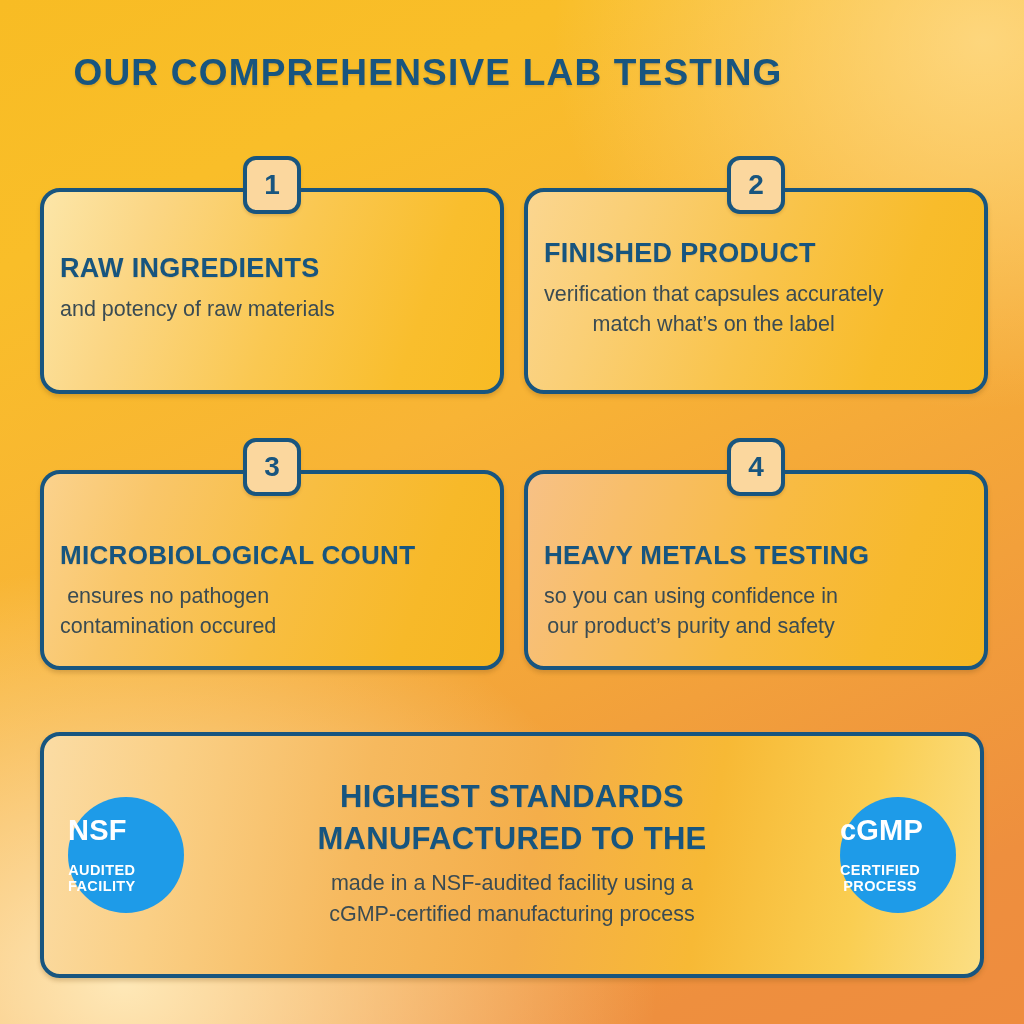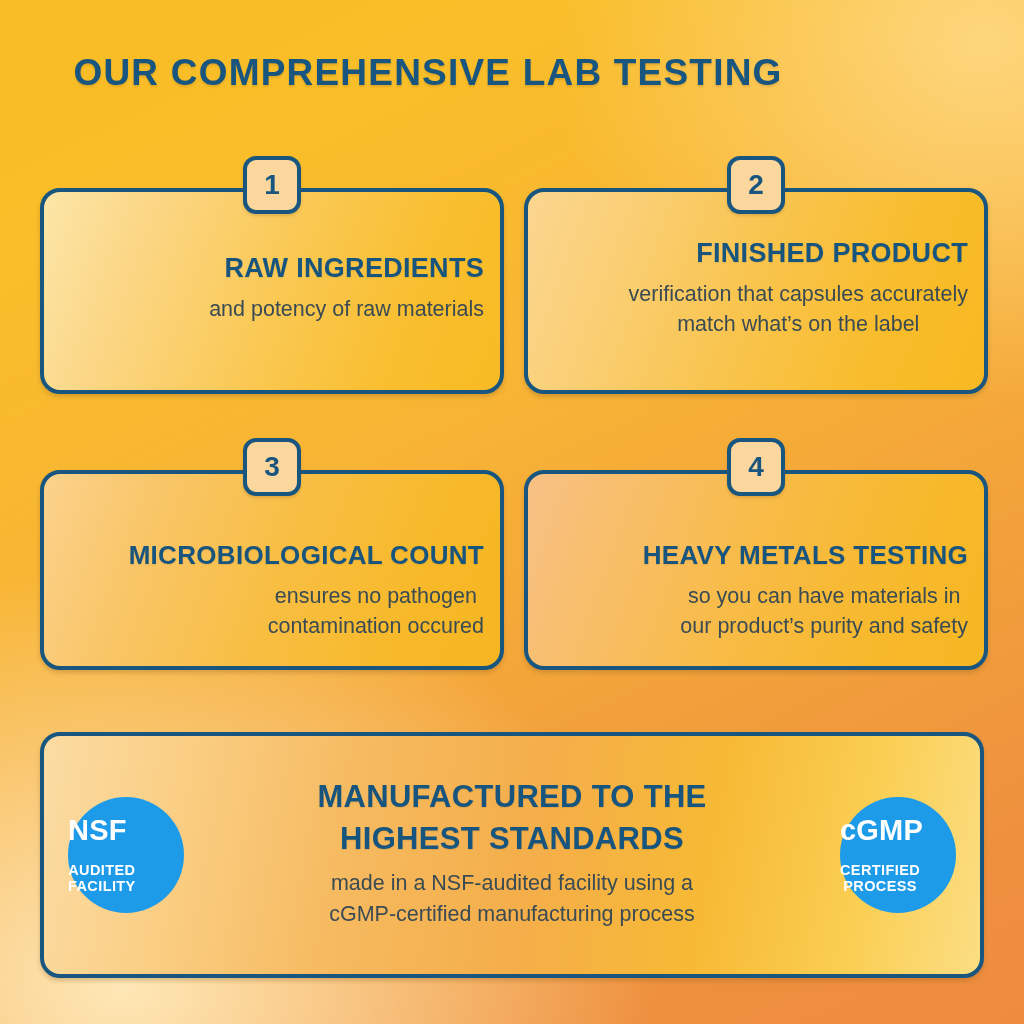--- a/index.html
+++ b/index.html
@@ -80,21 +80,21 @@
   }
 
   .card-inner {
     position: absolute;
     left: 0;
     right: 0;
     top: 0;
     bottom: 0;
     display: flex;
     flex-direction: column;
-    align-items: flex-end;
+    align-items: flex-start;
     justify-content: center;
     padding: 4px 16px 10px 16px;
     box-sizing: border-box;
   }
 
   .card-heading {
     font-size: 27px;
     font-weight: bold;
     color: #17557F;
     letter-spacing: 0.3px;
@@ -260,40 +260,40 @@
         <span class="line">contamination occured</span>
       </div>
     </div>
   </div>
 
   <div class="card card-4">
     <div class="badge">4</div>
     <div class="card-inner">
       <div class="card-heading wide">HEAVY METALS TESTING</div>
       <div class="card-body">
-        <span class="line">so you can have materials in</span>
+        <span class="line">so you can using confidence in</span>
         <span class="line">our product’s purity and safety</span>
       </div>
     </div>
   </div>
 
   <div class="bottom-card">
 
     <div class="seal">
       <div class="seal-main">NSF</div>
       <div class="seal-sub">
         <span class="line">AUDITED</span>
         <span class="line">FACILITY</span>
       </div>
     </div>
 
     <div class="bottom-text">
       <div class="bottom-heading">
+        <span class="line">HIGHEST STANDARDS</span>
         <span class="line">MANUFACTURED TO THE</span>
-        <span class="line">HIGHEST STANDARDS</span>
       </div>
       <div class="bottom-body">
         <span class="line">made in a NSF-audited facility using a</span>
         <span class="line">cGMP-certified manufacturing process</span>
       </div>
     </div>
 
     <div class="seal">
       <div class="seal-main">cGMP</div>
       <div class="seal-sub">

